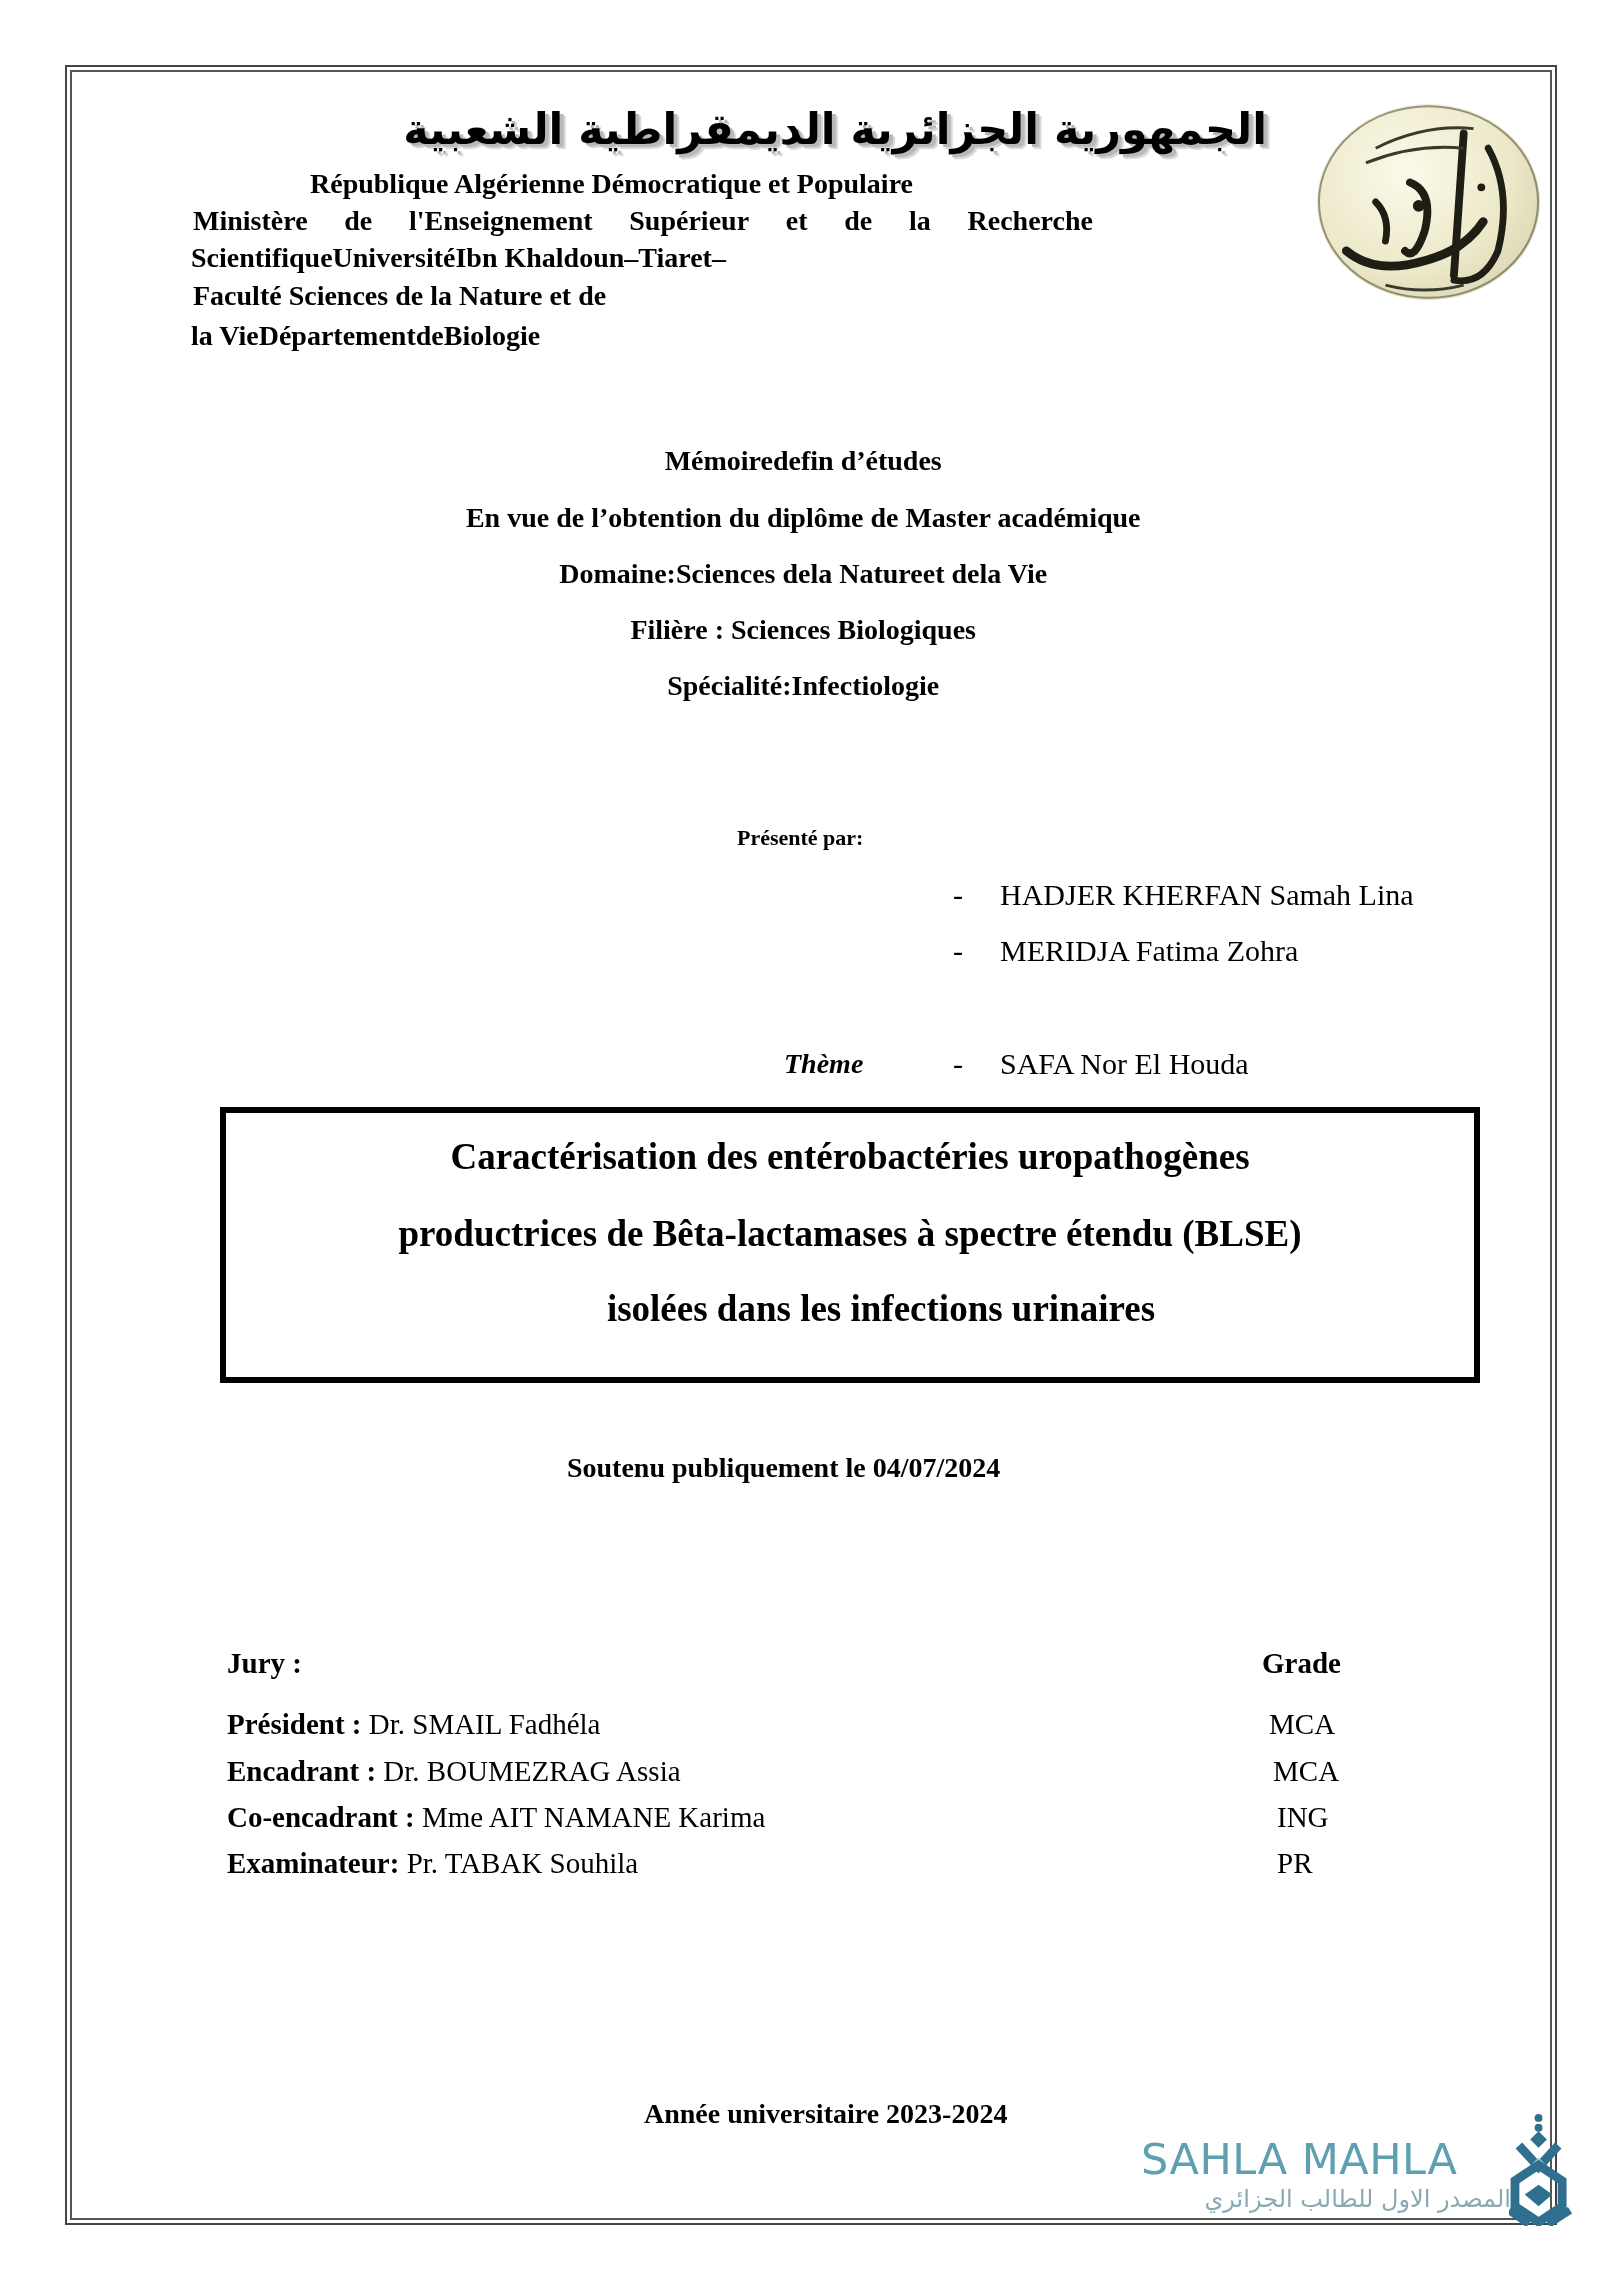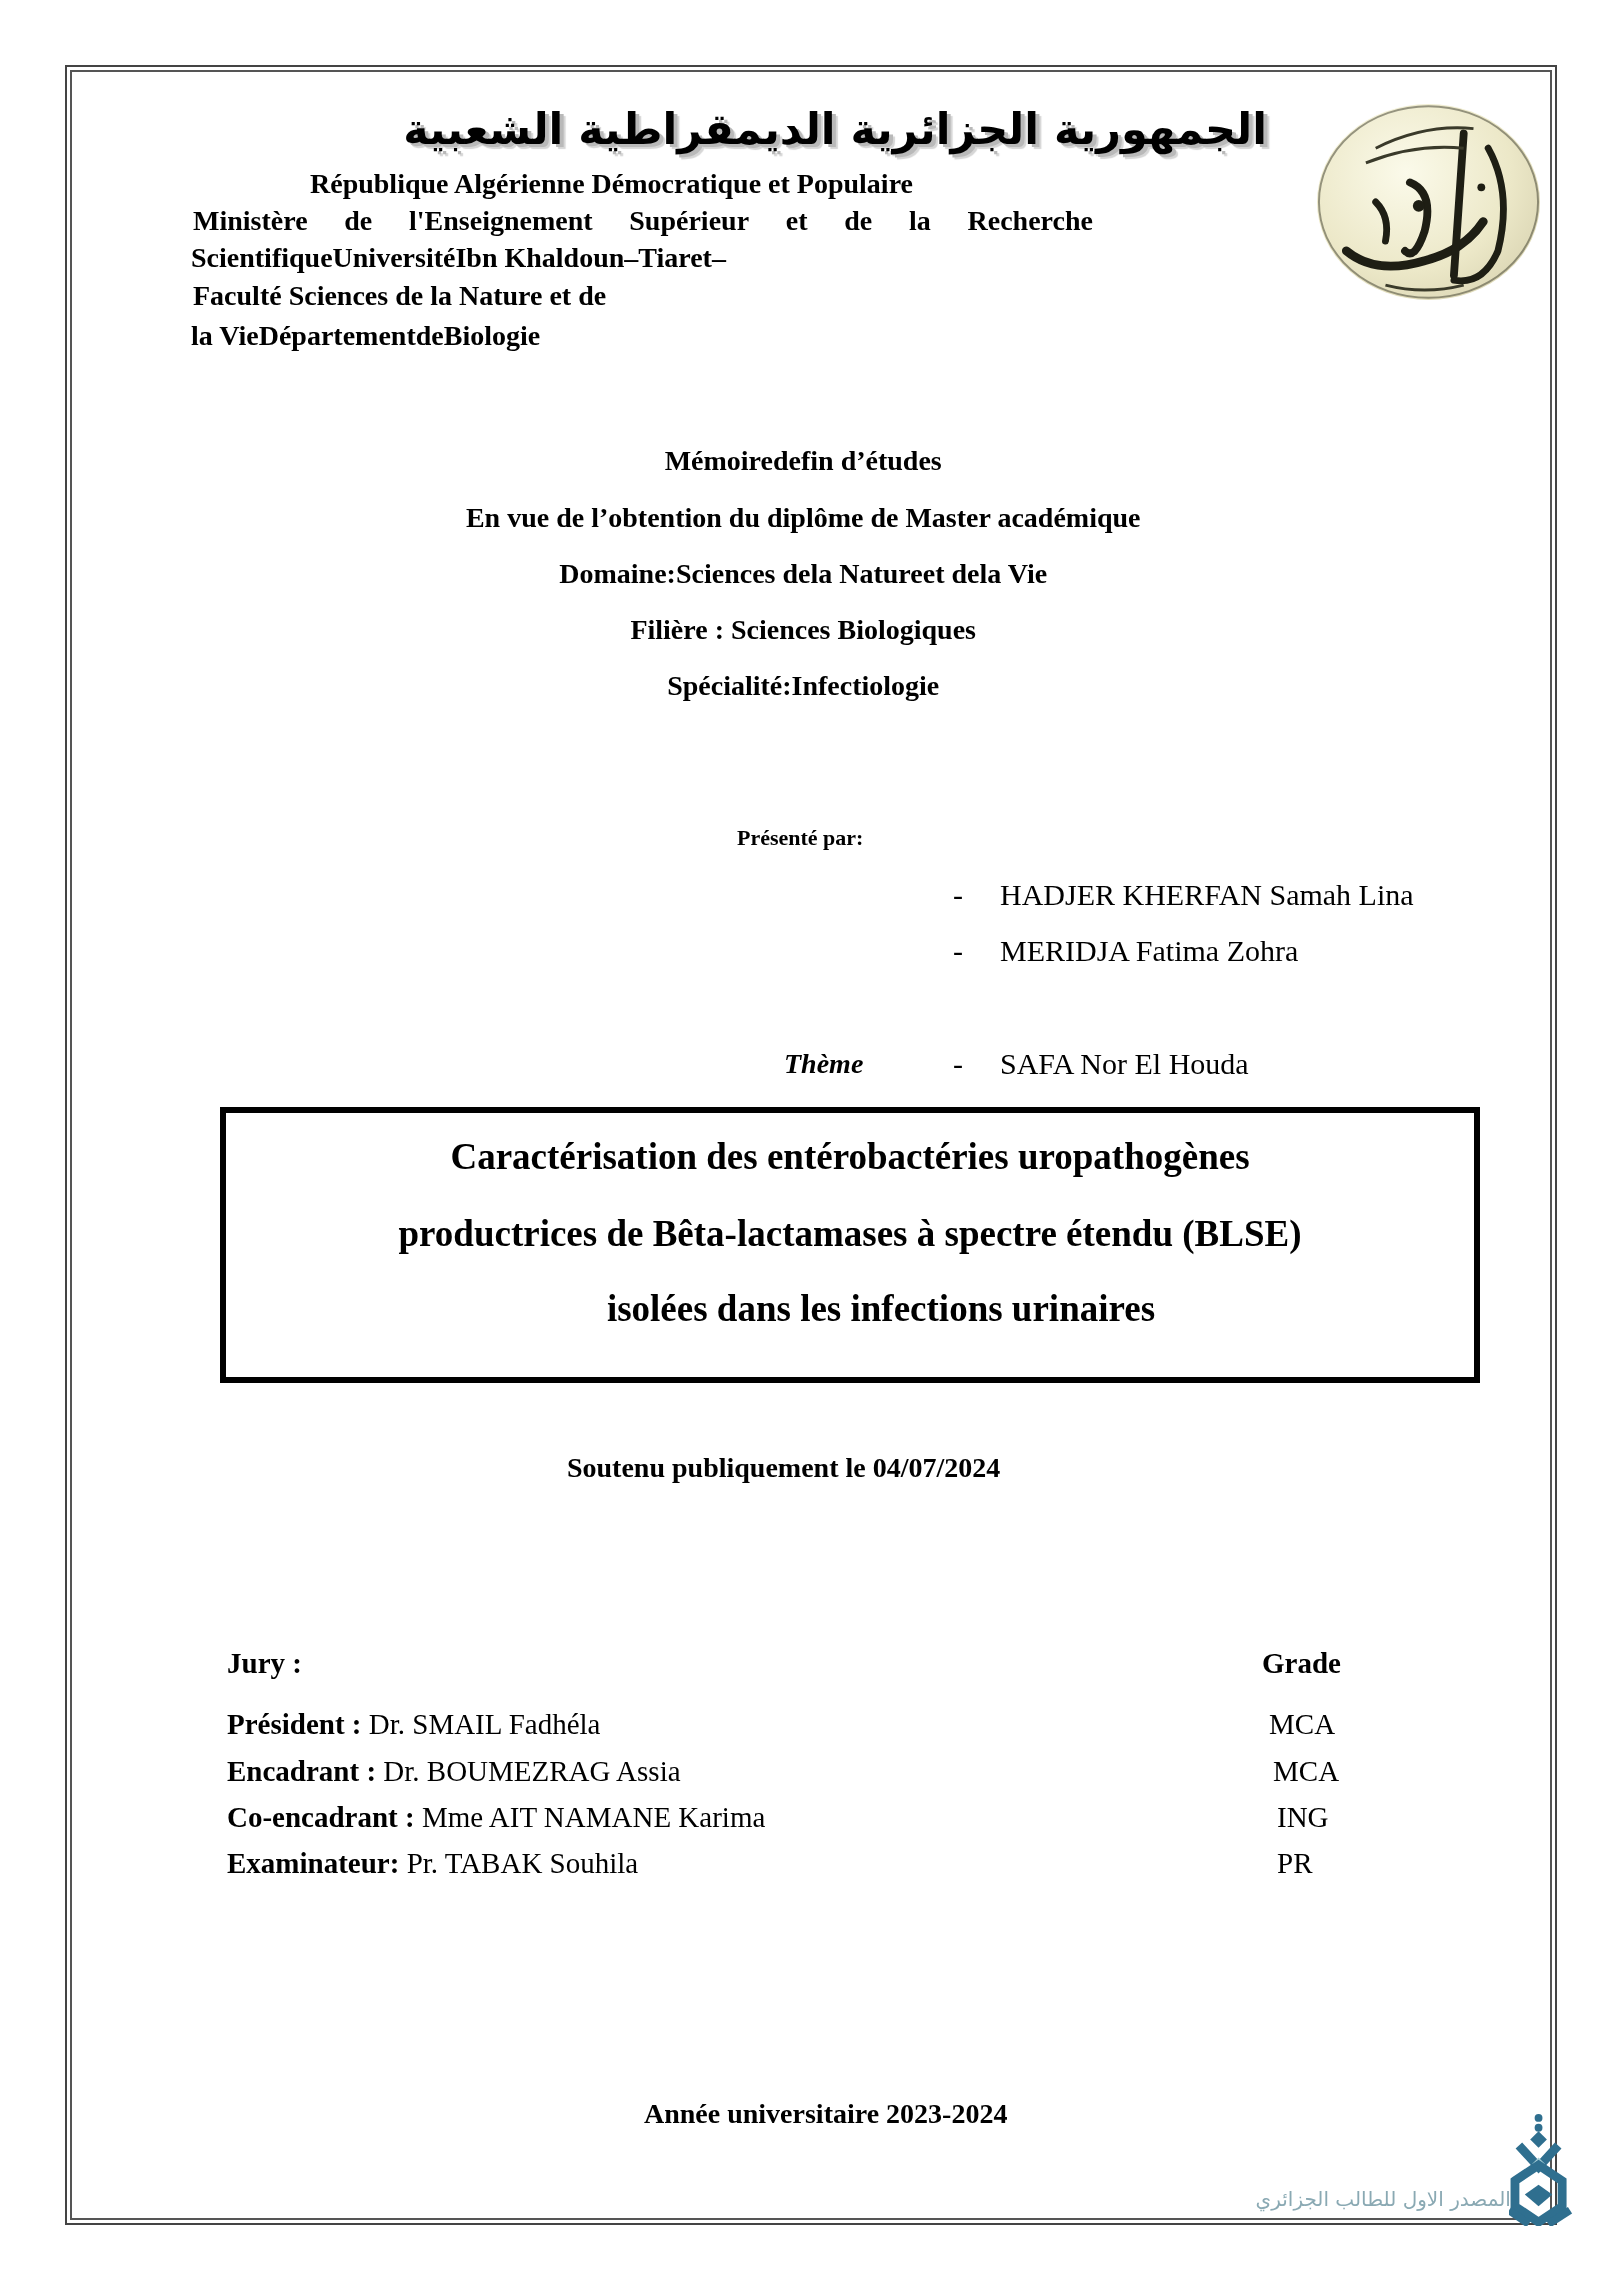--- a/index.html
+++ b/index.html
@@ -48,21 +48,21 @@
       overflow: hidden;
     }
     .univ-logo svg { position: absolute; left: 0; top: 0; }
     .sahla-logo { position: absolute; left: 1137px; top: 2135px; width: 436px; height: 90px; }
     .sahla-text {
       position: absolute; left: 3.9px; top: 0px; font-family: "DejaVu Sans", sans-serif;
       font-size: 43px; color: #5e9fb0; letter-spacing: 0.5px; line-height: 49px;
     }
     .sahla-arabic {
       position: absolute; left: 3.9px; top: 49px; width: 370px; text-align: right; direction: rtl;
-      font-family: "DejaVu Sans", sans-serif; font-size: 20px; color: #8aa9b3; line-height: 31px;
+      font-family: "DejaVu Sans", sans-serif; font-size: 24px; color: #8aa9b3; line-height: 31px;
     }
     .sahla-icon { position: absolute; left: 372px; top: -23.5px; }
   </style>
 </head>
 <body>
 
 <div class="page-border-outer"></div>
 <div class="page-border-inner"></div>
 
 <div class="abs arabic-title">الجمهورية الجزائرية الديمقراطية الشعبية</div>
@@ -143,20 +143,21 @@
 <div class="abs grade" style="left:1277px; top:1798px;">ING</div>
 
 <div class="abs jury" style="left:227px; top:1844px;">
   <span class="b">Examinateur:</span><span style="white-space:pre;font-family:Liberation Serif, serif;"> Pr. TABAK Souhila</span>
 </div>
 <div class="abs grade" style="left:1277px; top:1844px;">PR</div>
 
 <div class="abs center-line" style="left:14.7px; top:2095px;">Année universitaire 2023-2024</div>
 
 <div class="sahla-logo">
+  <div class="sahla-text">SAHLA MAHLA</div>
   <div class="sahla-arabic">المصدر الاول للطالب الجزائري</div>
   <svg class="sahla-icon" width="65" height="114" viewBox="0 0 66 116">
     <circle cx="30" cy="6" r="4" fill="#2f6f8f"></circle>
     <circle cx="30" cy="16" r="4" fill="#2f6f8f"></circle>
     <rect x="24" y="22" width="12" height="12" transform="rotate(45 30 28)" fill="#2f6f8f"></rect>
     <path d="M10 34 L30 56 L50 34" stroke="#2f6f8f" stroke-width="9" fill="none"></path>
     <rect x="26" y="48" width="9" height="9" transform="rotate(45 30 52)" fill="#a7cfd8"></rect>
     <path d="M6 70 L30 54 L54 70 L54 96 L30 112 L6 96 Z" fill="none" stroke="#2f6f8f" stroke-width="9"></path>
     <path d="M16 84 L30 74 L44 84 L30 96 Z" fill="#2f6f8f"></path>
     <path d="M0 100 L20 114" stroke="#2f6f8f" stroke-width="8"></path>

